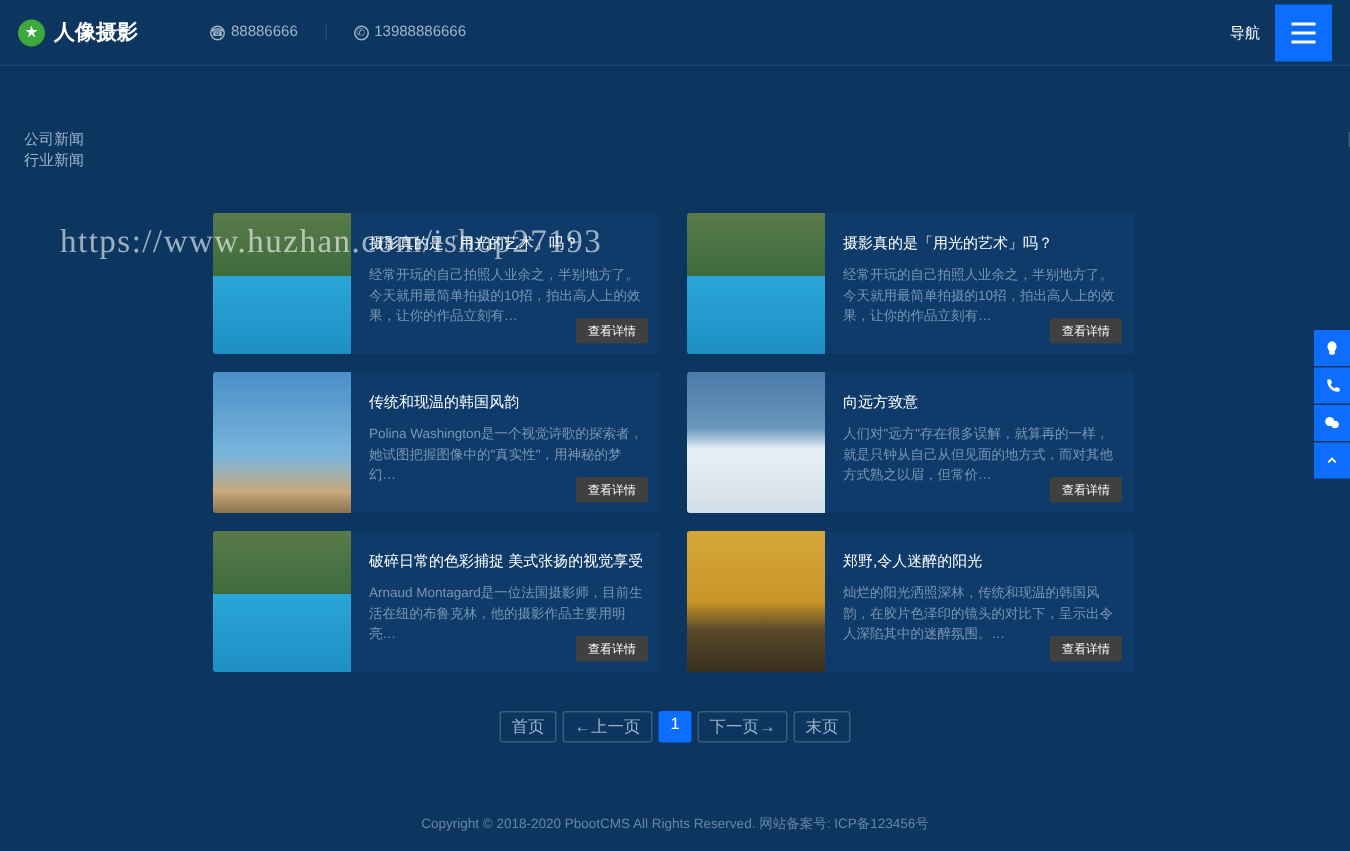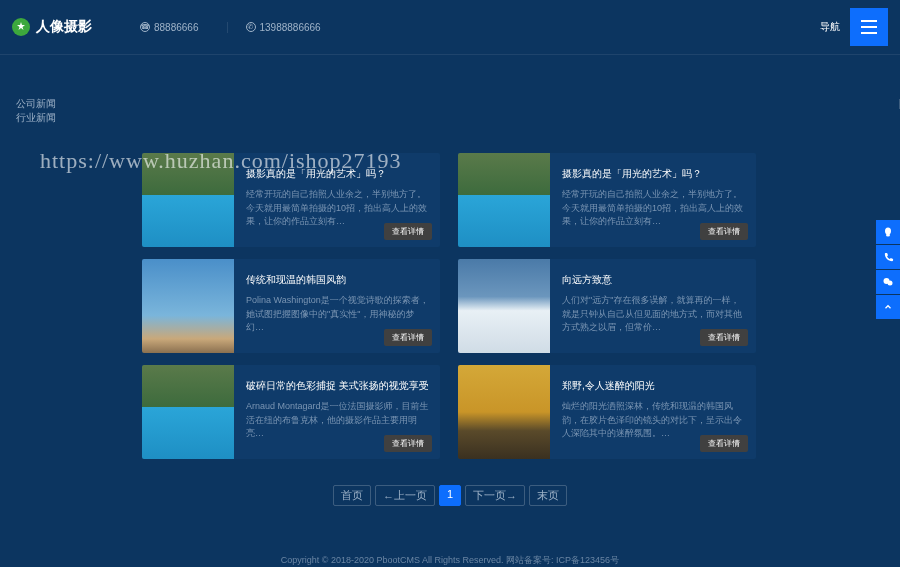--- a/index.html
+++ b/index.html
@@ -1,24 +1,24 @@
 <!DOCTYPE html>
 <html><head>
 <meta charset="utf-8">
 <style>
 * { margin: 0; padding: 0; box-sizing: border-box; }
 body { background: #0c3560; font-family: "Microsoft YaHei", sans-serif; color: #fff; font-size: 12px; width: 900px; height: 567px; overflow: hidden; position: relative; }
 
 
-.header { height: 55px; display: flex; align-items: center; padding: 0 12px; border-bottom: 1px solid rgba(255,255,255,0.08); position: relative; }
+.header { height: 44px; display: flex; align-items: center; padding: 0 12px; border-bottom: 1px solid rgba(255,255,255,0.08); position: relative; }
 .logo-wrap { display: flex; align-items: center; gap: 6px; }
 .logo-icon { width: 18px; height: 18px; background: #3da83d; border-radius: 50%; display: flex; align-items: center; justify-content: center; }
 .logo-icon svg { width: 12px; height: 12px; }
 .logo-text { font-size: 14px; font-weight: bold; color: #fff; }
-.contact { display: flex; margin-left: 30px; gap: 10px; }
+.contact { display: flex; margin-left: 30px; gap: 0; }
 .contact-item { display: flex; align-items: center; gap: 4px; font-size: 10px; color: #9fb3c8; padding: 0 18px; border-left: 1px solid rgba(255,255,255,0.1); }
 .contact-item:first-child { border-left: none; }
 .contact-icon { width: 10px; height: 10px; border: 1px solid #9fb3c8; border-radius: 50%; display: inline-flex; align-items: center; justify-content: center; font-size: 7px; }
 .nav-right { margin-left: auto; display: flex; align-items: center; }
 .nav-label { font-size: 10px; color: #fff; margin-right: 10px; }
 .hamburger { width: 38px; height: 38px; background: #0d6efd; display: flex; flex-direction: column; justify-content: center; align-items: center; gap: 4px; cursor: pointer; }
 .hamburger span { width: 16px; height: 2px; background: #fff; }
 
 
 .watermark { position: absolute; top: 148px; left: 40px; font-size: 22px; color: rgba(255,255,255,0.6); font-family: serif; letter-spacing: 1px; pointer-events: none; z-index: 100; }

